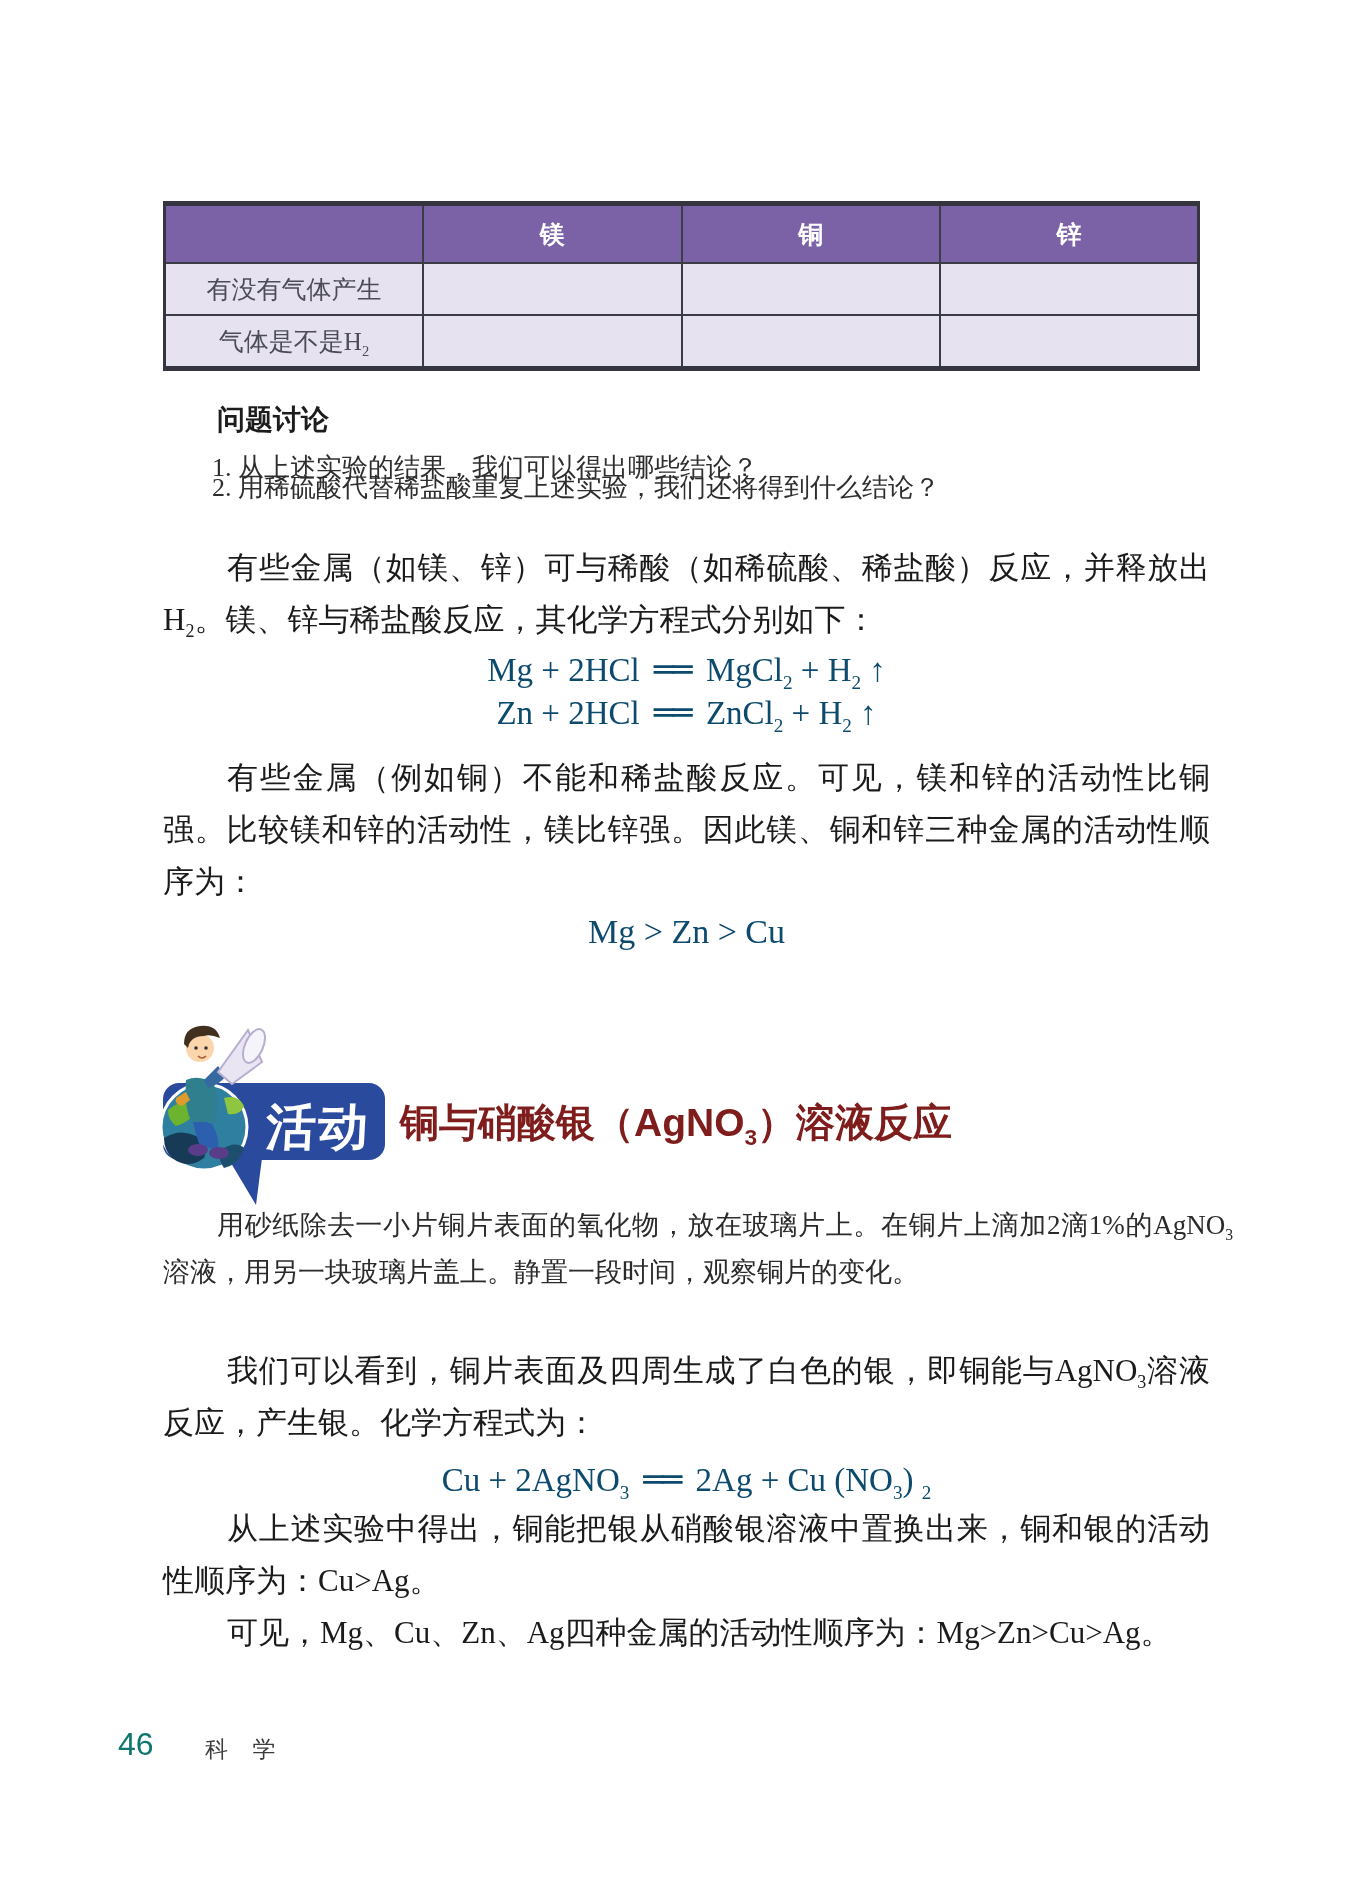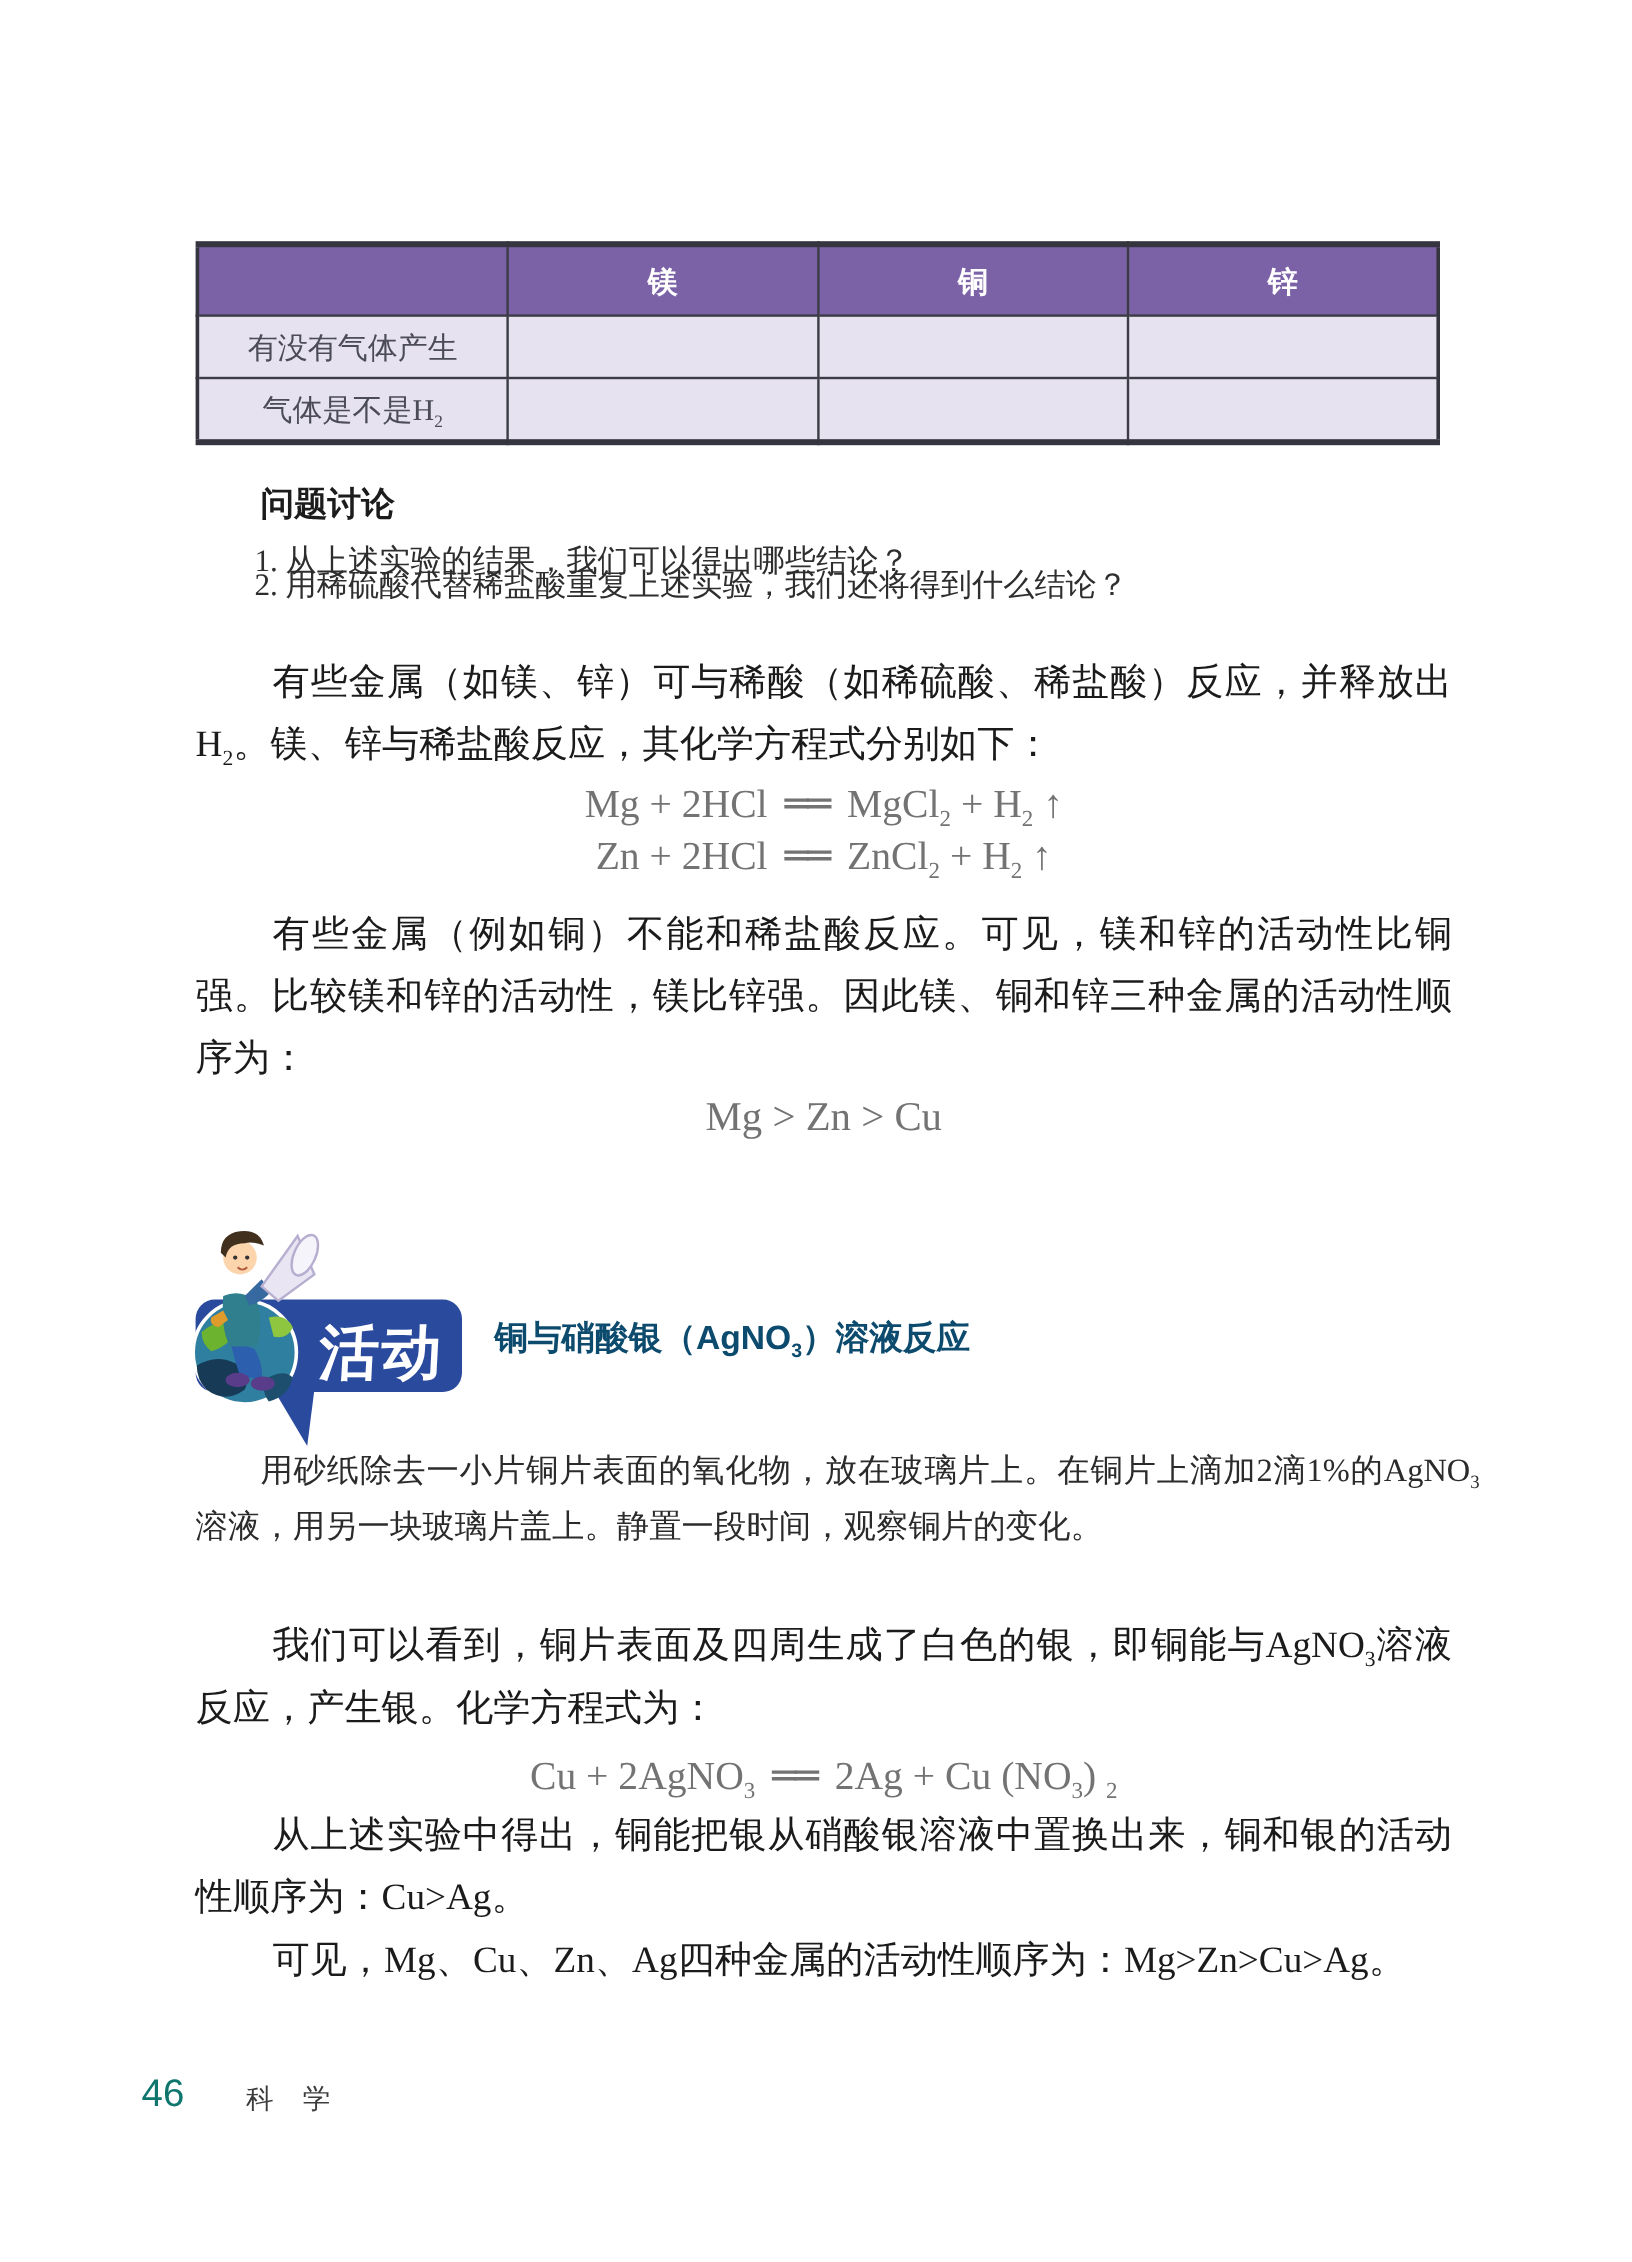--- a/index.html
+++ b/index.html
@@ -35,37 +35,37 @@
   .q-item { position:absolute; left:212px; width:1000px; font-size:26px; color:#2e2e2e; }
 
   
   .para {
     position:absolute; left:163px; width:1047px;
     font-size:31px; line-height:52px; text-align:justify;
     text-indent:64px; color:#1b1b1b;
   }
   .eq-line {
     position:absolute; left:163px; width:1047px; text-align:center;
-    font-size:33px; color:#737373; white-space:nowrap;
+    font-size:33px; color:#0c4a6e; white-space:nowrap;
   }
   sub { font-size:0.58em; line-height:0; }
   .dbl-eq { font-family:"DejaVu Sans",sans-serif; letter-spacing:-1px; padding:0 6px; }
 
   
   .badge-svg { position:absolute; left:140px; top:1000px; width:260px; height:220px; }
   .badge-label {
     position:absolute; left:252px; top:1094px; width:132px; text-align:center;
     font-family:"Liberation Sans","DejaVu Sans",sans-serif;
     font-size:50px; font-weight:bold; color:#ffffff; letter-spacing:2px;
     transform:skewX(-3deg);
   }
   .activity-title {
     position:absolute; left:400px; top:1096px;
     font-family:"Liberation Sans","DejaVu Sans",sans-serif;
-    font-size:28px; font-weight:bold; color:#0c4a6e; white-space:nowrap;margin-left:12px;
+    font-size:39px; font-weight:bold; color:#7f1d1d; white-space:nowrap;
   }
   .activity-desc {
     position:absolute; left:163px; top:1202px; width:1070px;
     font-size:27px; line-height:47px; text-align:justify;
     text-indent:54px; color:#2b2b2b;
   }
 
   
   .page-number {
     position:absolute; left:118px; top:1726px;

